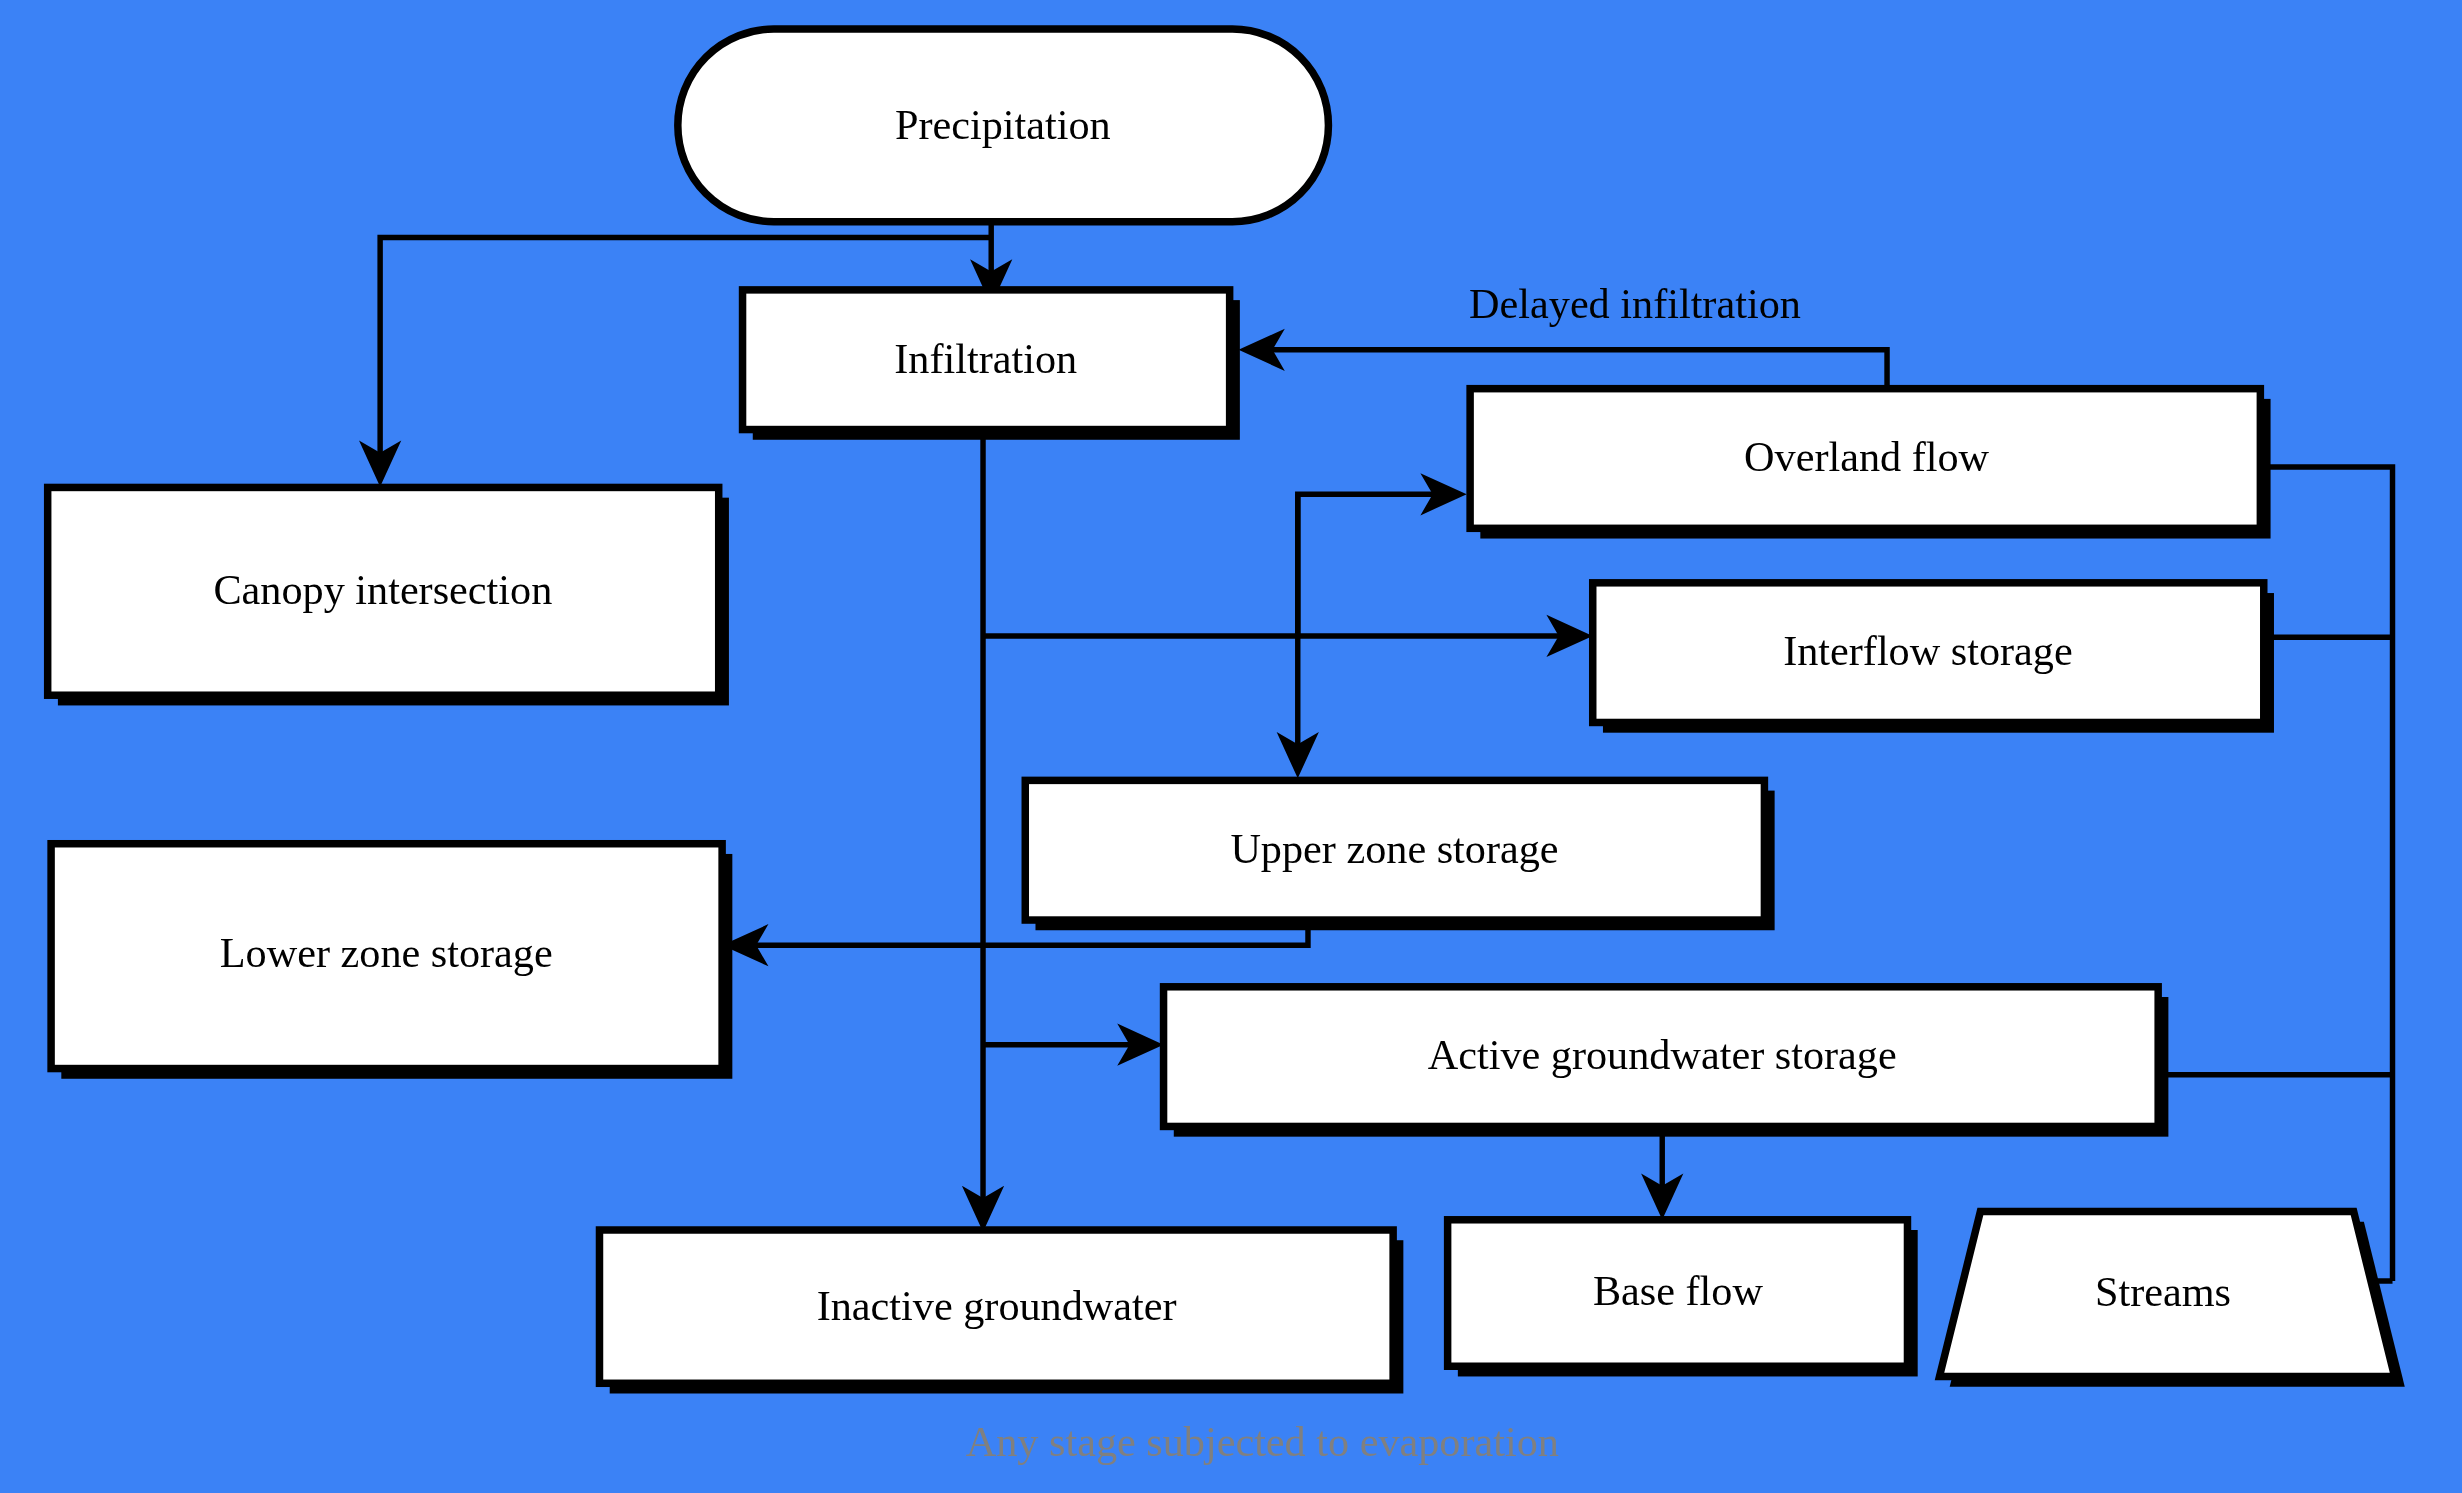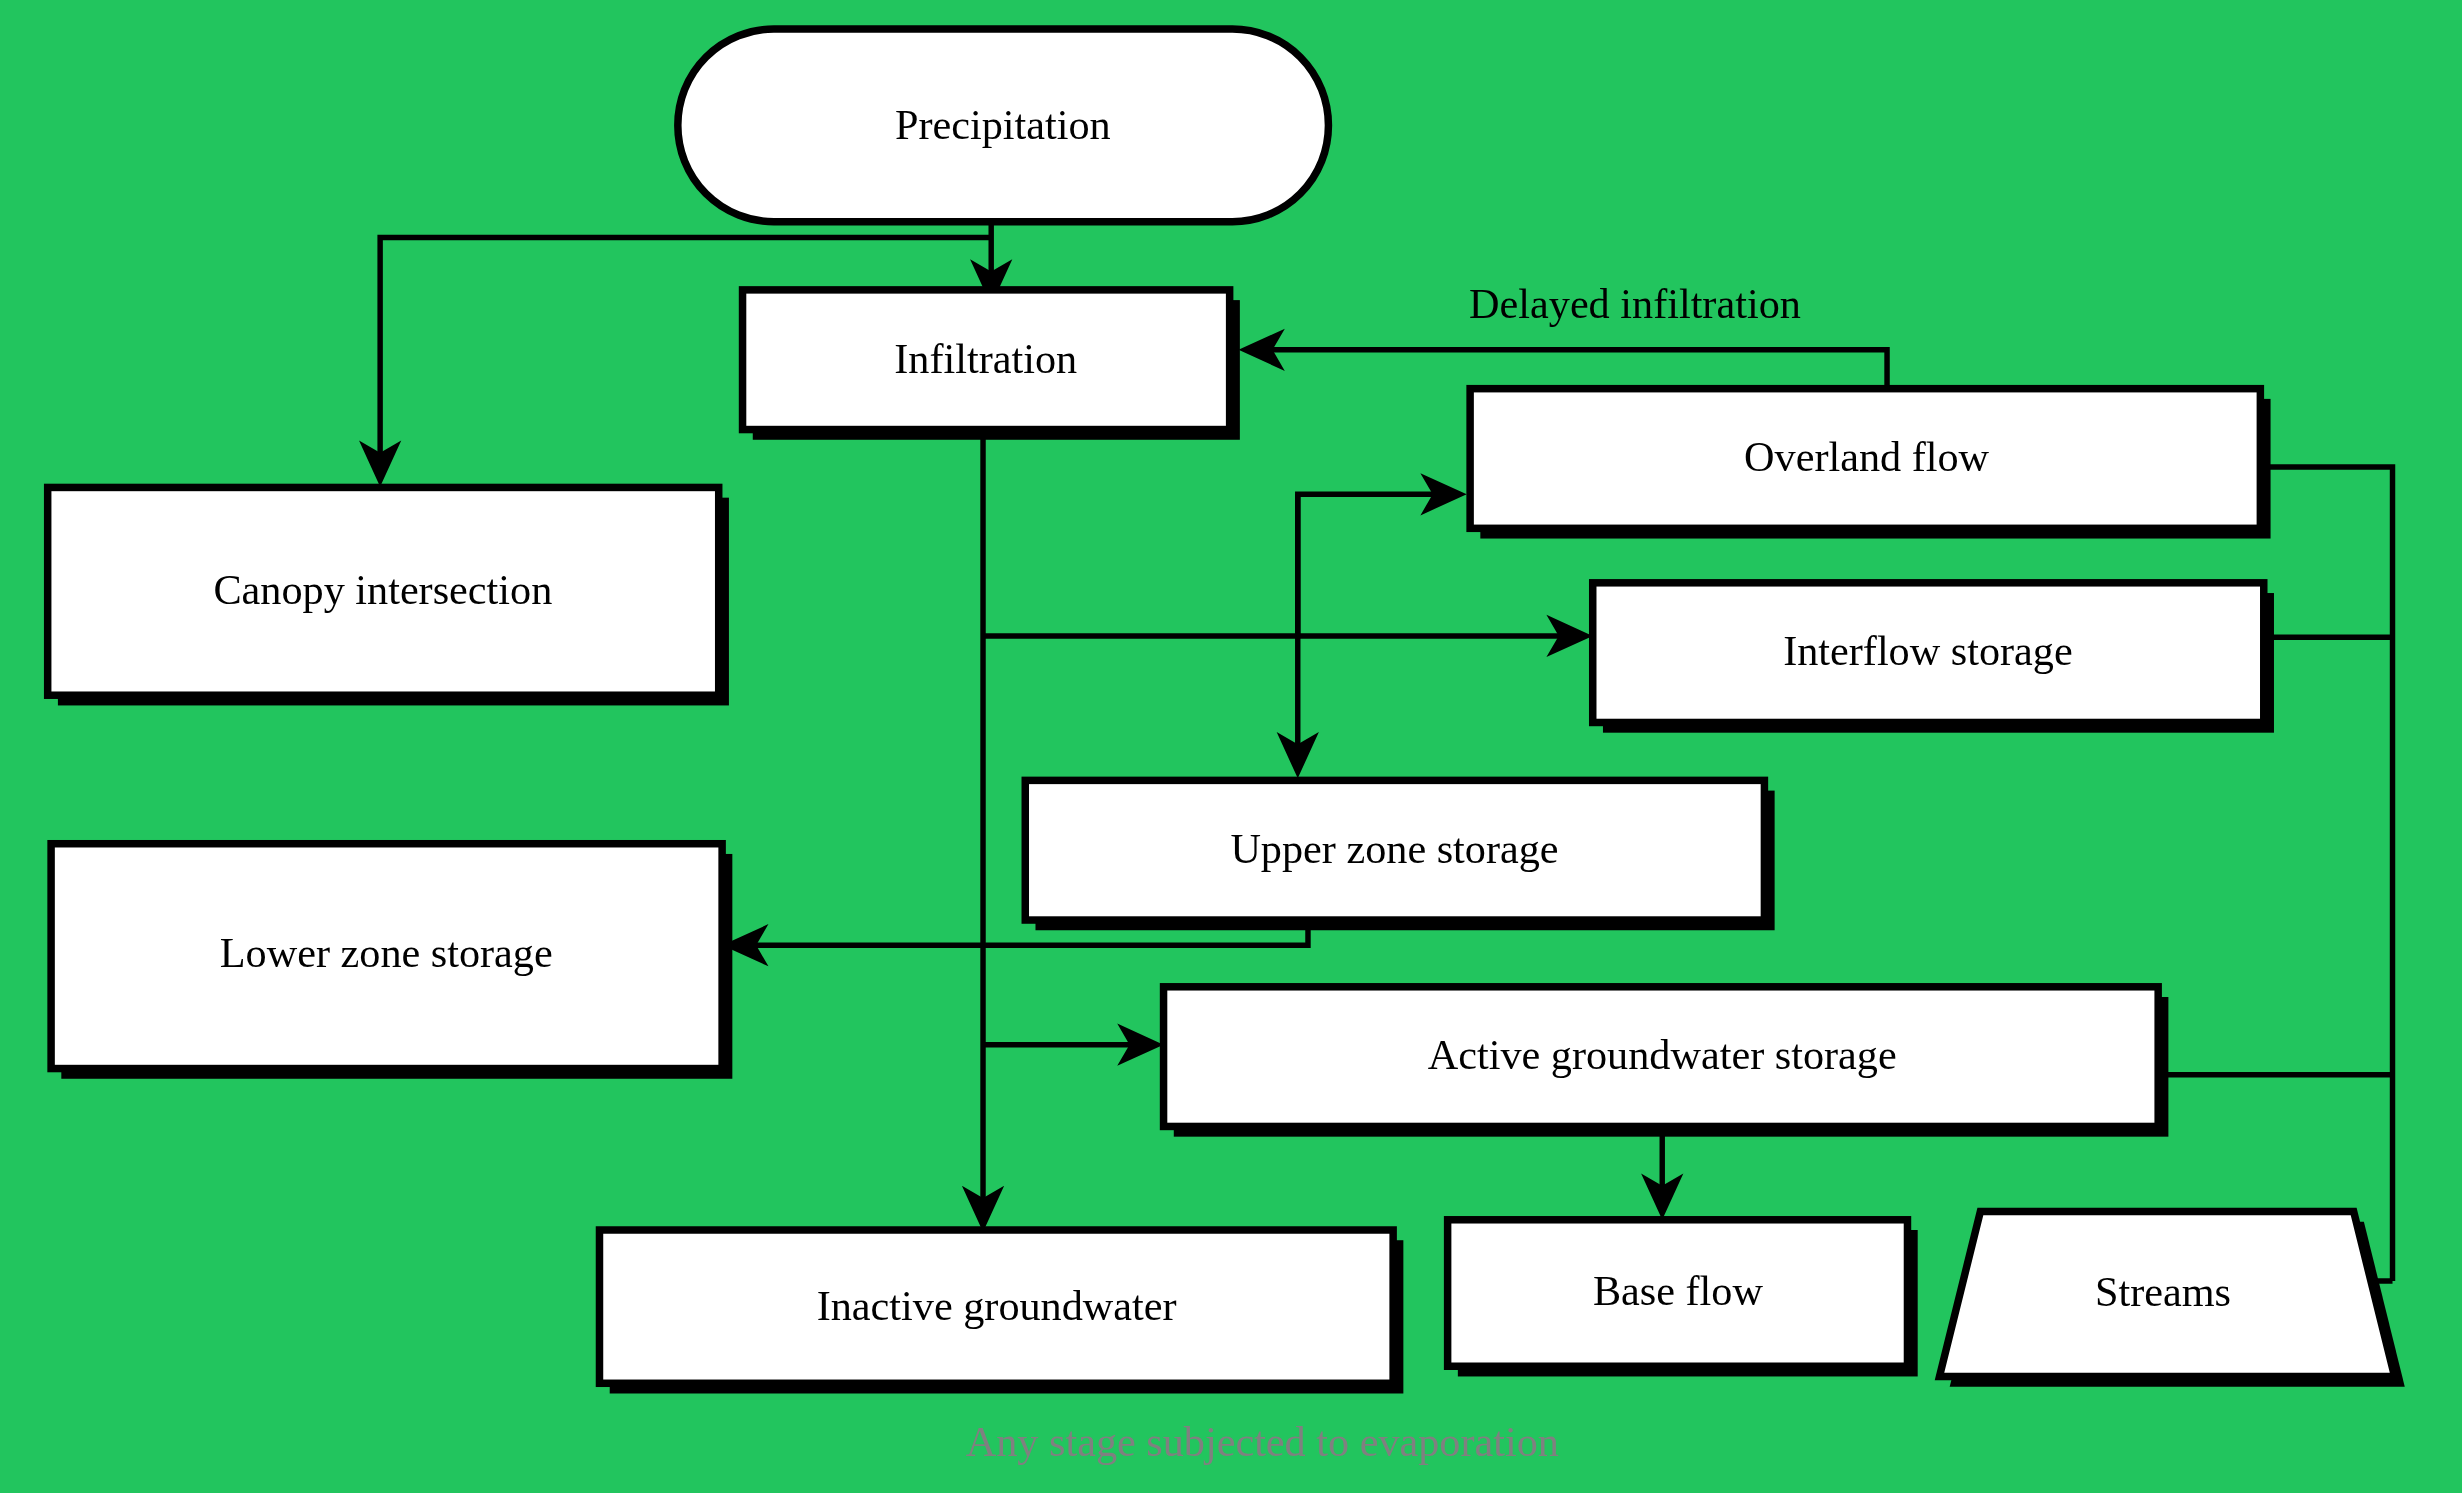--- a/index.html
+++ b/index.html
@@ -4,21 +4,21 @@
 <style>
   html, body {
     margin: 0;
     padding: 0;
     background: #ffffff;
   }
   #stage {
     position: relative;
     width: 2462px;
     height: 1494px;
-    background: #22c55e;
+    background: #3b82f6;
     overflow: hidden;
     font-family: "Liberation Serif", "DejaVu Serif", serif;
   }
   svg#diagram {
     position: absolute;
     inset: 0;
     width: 2462px;
     height: 1494px;
     display: block;
   }

